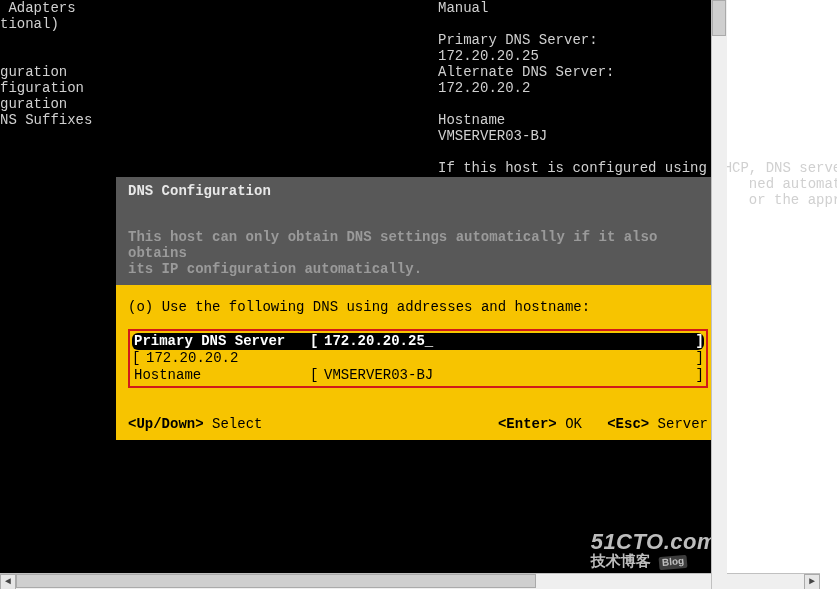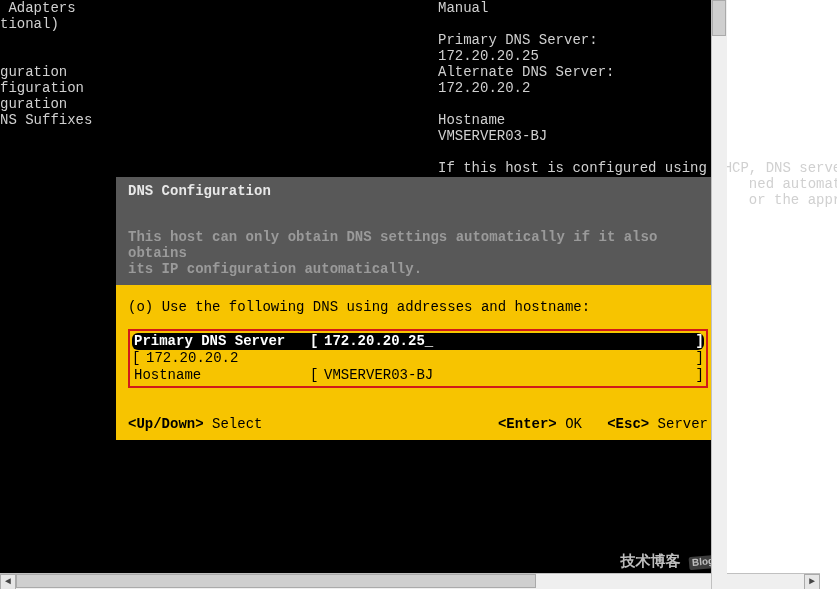--- a/index.html
+++ b/index.html
@@ -230,20 +230,21 @@
         <span class="spacer"></span>
         <span class="group"><span class="key">&lt;Enter&gt;</span><span> OK</span></span>
         <span class="group">   </span>
         <span class="group"><span class="key">&lt;Esc&gt;</span><span> Server</span></span>
       </div>
 
     </div>
   </div>
 
   <div class="watermark">
+    <div class="l1">51CTO.com</div>
     <div class="l2">
       <span>技术博客</span>
       <span class="blog">Blog</span>
     </div>
   </div>
 
   <div class="hscroll">
     <div class="arrow">◄</div>
     <div class="track">
       <div class="thumb"></div>

